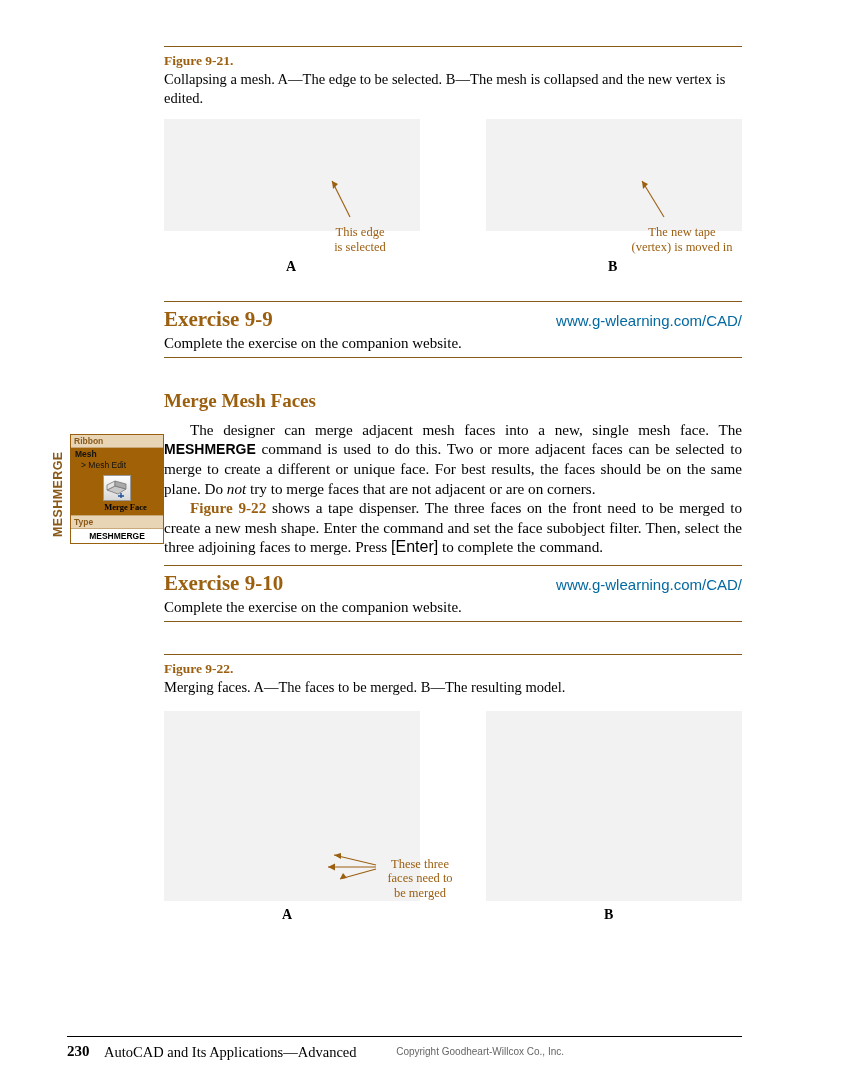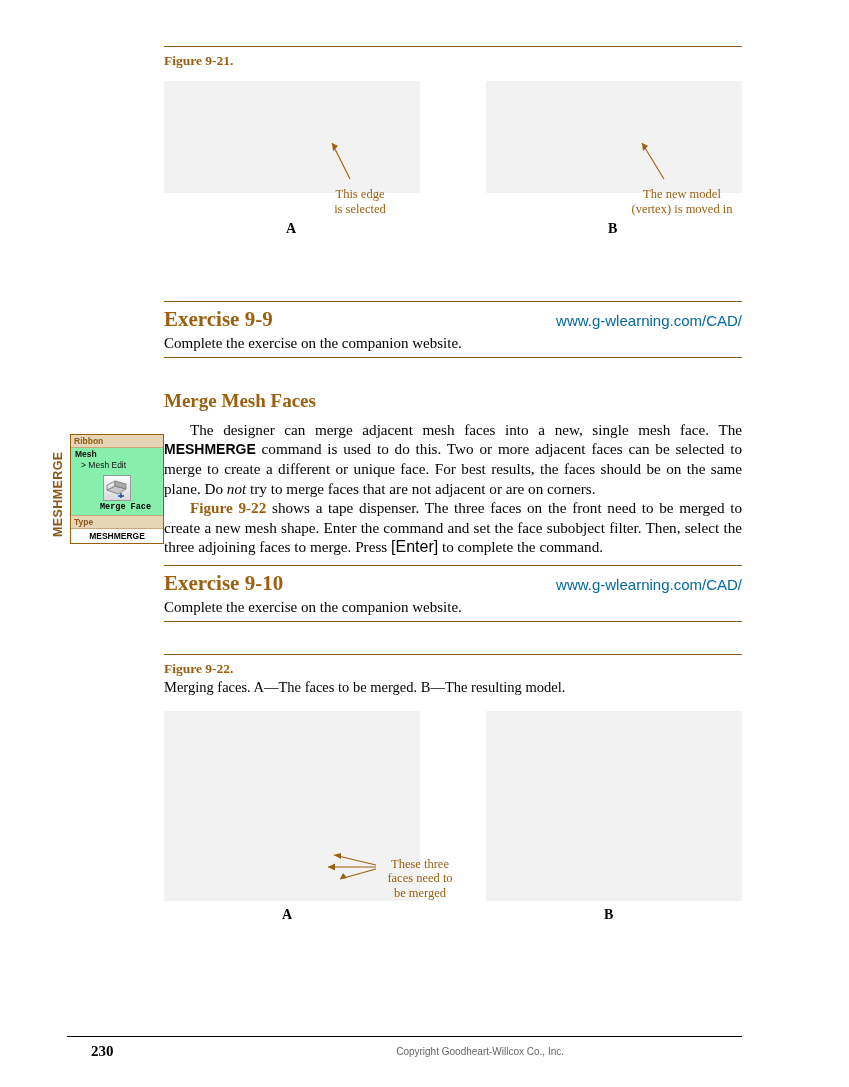--- a/index.html
+++ b/index.html
@@ -149,21 +149,21 @@
     font-size: 16px;
   }
 
   
   .sidebox {
     position: absolute;
     left: 70px;
     top: 434px;
     width: 94px;
     border: 1px solid #9b5f10;
-    background: #86efac;
+    background: #a16207;
     box-sizing: border-box;
   }
   .sb-section {
     background: #e8d5b5;
     color: #8a5a1b;
     font-family: "Liberation Sans", sans-serif;
     font-weight: bold;
     font-size: 8.5px;
     padding: 1px 3px;
     border-bottom: 1px solid #c9a87a;
@@ -187,21 +187,21 @@
     padding: 3px 0 1px 0;
   }
   .sb-icon {
     width: 26px;
     height: 24px;
     background: linear-gradient(#fdfdfd, #d8d8d8);
     border: 1px solid #9a9a9a;
     position: relative;
   }
   .sb-caption {
-    font-family: Liberation Mono, monospace;
+    font-family: Liberation Serif, serif;
     font-size: 8.5px;
     font-weight: bold;
     text-align: center;
     padding-bottom: 3px;
     margin-left: 17px;
   }
   .sb-type {
     background: #e8d5b5;
     color: #8a5a1b;
     font-family: "Liberation Sans", sans-serif;
@@ -258,21 +258,20 @@
     width: 675px;
     border-top: 1px solid #000;
   }
   .page-num {
     position: absolute;
     left: 67px;
     top: 1043px;
     font-weight: bold;
     font-size: 15px;
     font-family: "Liberation Serif", serif;
-    margin-left: 24px;
   }
   .footer-title {
     position: absolute;
     left: 104px;
     top: 1044px;
     font-size: 14.5px;
     font-family: "Liberation Serif", serif;
   }
   .copyright {
     position: absolute;
@@ -287,20 +286,21 @@
 </style>
 </head>
 <body>
 
 <div class="page">
 
   <div class="fig921">
     <hr class="rule">
     <div style="padding-top:4px;">
       <span class="fig-label">Figure 9-21.</span>
+      <div class="fig-caption">Collapsing a mesh. A—The edge to be selected. B—The mesh is collapsed and the new vertex is edited.</div>
     </div>
 
     <div class="fig-imgrow">
 
       <div class="img-box">
         <div class="img-bg"></div>
         <svg width="256" height="112" viewBox="0 0 256 112">
           <defs>
             <linearGradient id="g1" x1="0" y1="0" x2="0" y2="1">
               <stop offset="0%" stop-color="#e6e6e6"></stop>
@@ -341,21 +341,21 @@
           <ellipse cx="69" cy="60" rx="15" ry="5" transform="rotate(-13 69 60)" fill="#9f9f9f" opacity="0.7"></ellipse>
           <path d="M128,44 C156,40 182,44 196,58 C182,52 154,50 136,56 Z" fill="#6f6f6f" opacity="0.8"></path>
           <path d="M110,36 C140,30 176,30 200,42" stroke="#dcdcdc" stroke-width="3" fill="none" opacity="0.8"></path>
           <path d="M30,92 C70,100 160,100 198,92" stroke="#7a7a7a" stroke-width="1" fill="none" opacity="0.6"></path>
         </svg>
         <svg width="256" height="112" style="position:absolute;left:0;top:0;overflow:visible;">
           <path d="M178,98 L156,62" stroke="#9b5f10" stroke-width="1.1" fill="none"></path>
           <path d="M156,62 l1,8 l5,-5 z" fill="#9b5f10"></path>
         </svg>
         <div class="callout" style="left:132px; top:106px; width:128px;">
-          <div>The new model</div>
+          <div>The new tape</div>
           <div>(vertex) is moved in</div>
         </div>
         <div class="ab-label" style="left:122px; top:140px;">B</div>
       </div>
     </div>
   </div>
 
   <div class="exercise" style="top:301px;">
     <hr class="rule">
     <div class="ex-head">
@@ -479,15 +479,16 @@
           <path d="M156,136 L202,106 L212,124 L168,154 Z" fill="#9c9c9c" stroke="#7a7a7a" stroke-width="0.6"></path>
           <path d="M76,164 L156,136 L168,154 L92,182 Z" fill="#8e8e8e" stroke="#7a7a7a" stroke-width="0.6"></path>
         </svg>
         <div class="ab-label" style="left:118px; top:196px;">B</div>
       </div>
     </div>
   </div>
 
   <div class="footer-rule"></div>
   <div class="page-num">230</div>
+  <div class="footer-title">AutoCAD and Its Applications—Advanced</div>
   <div class="copyright">Copyright Goodheart-Willcox Co., Inc.</div>
 
 </div>
 
 </body></html>

